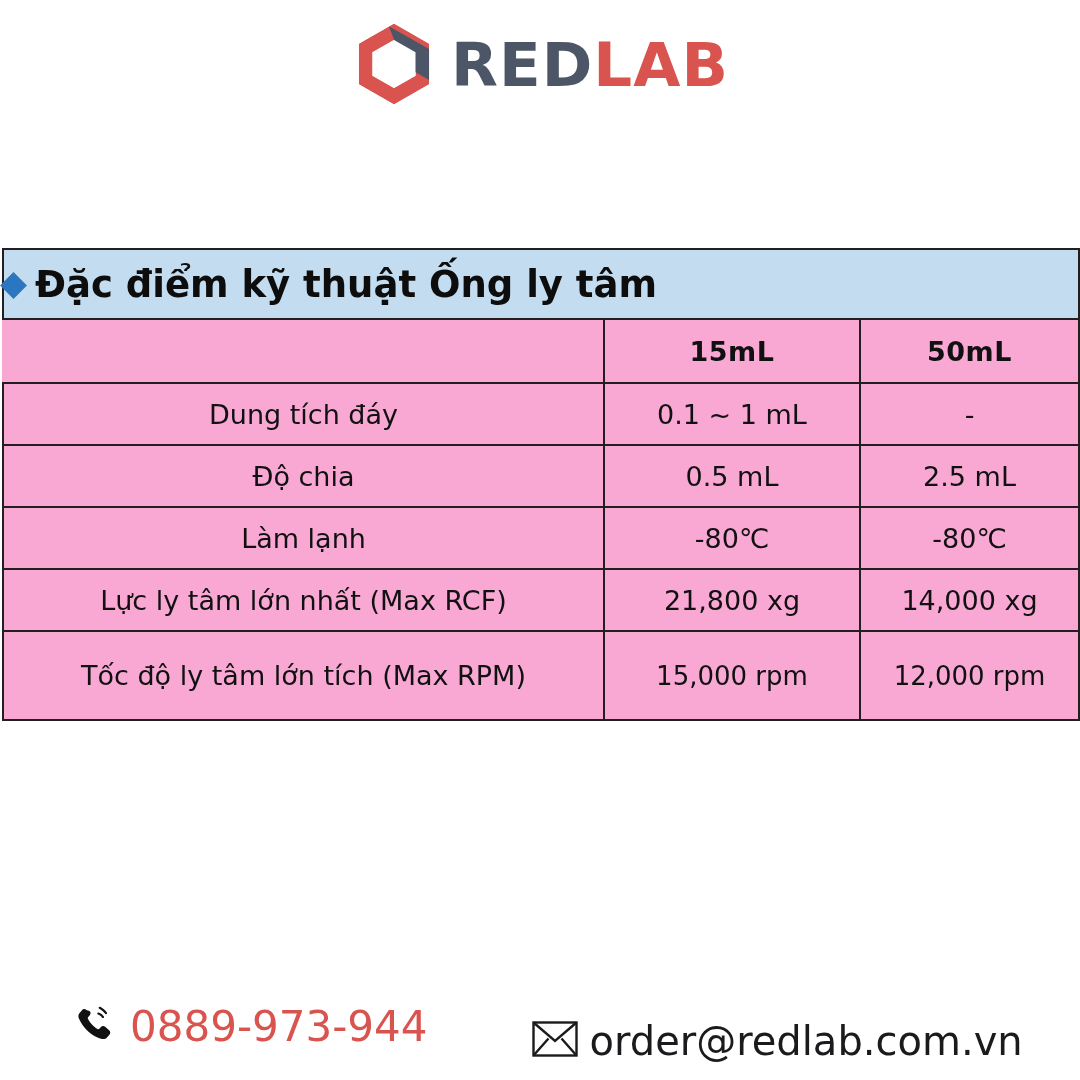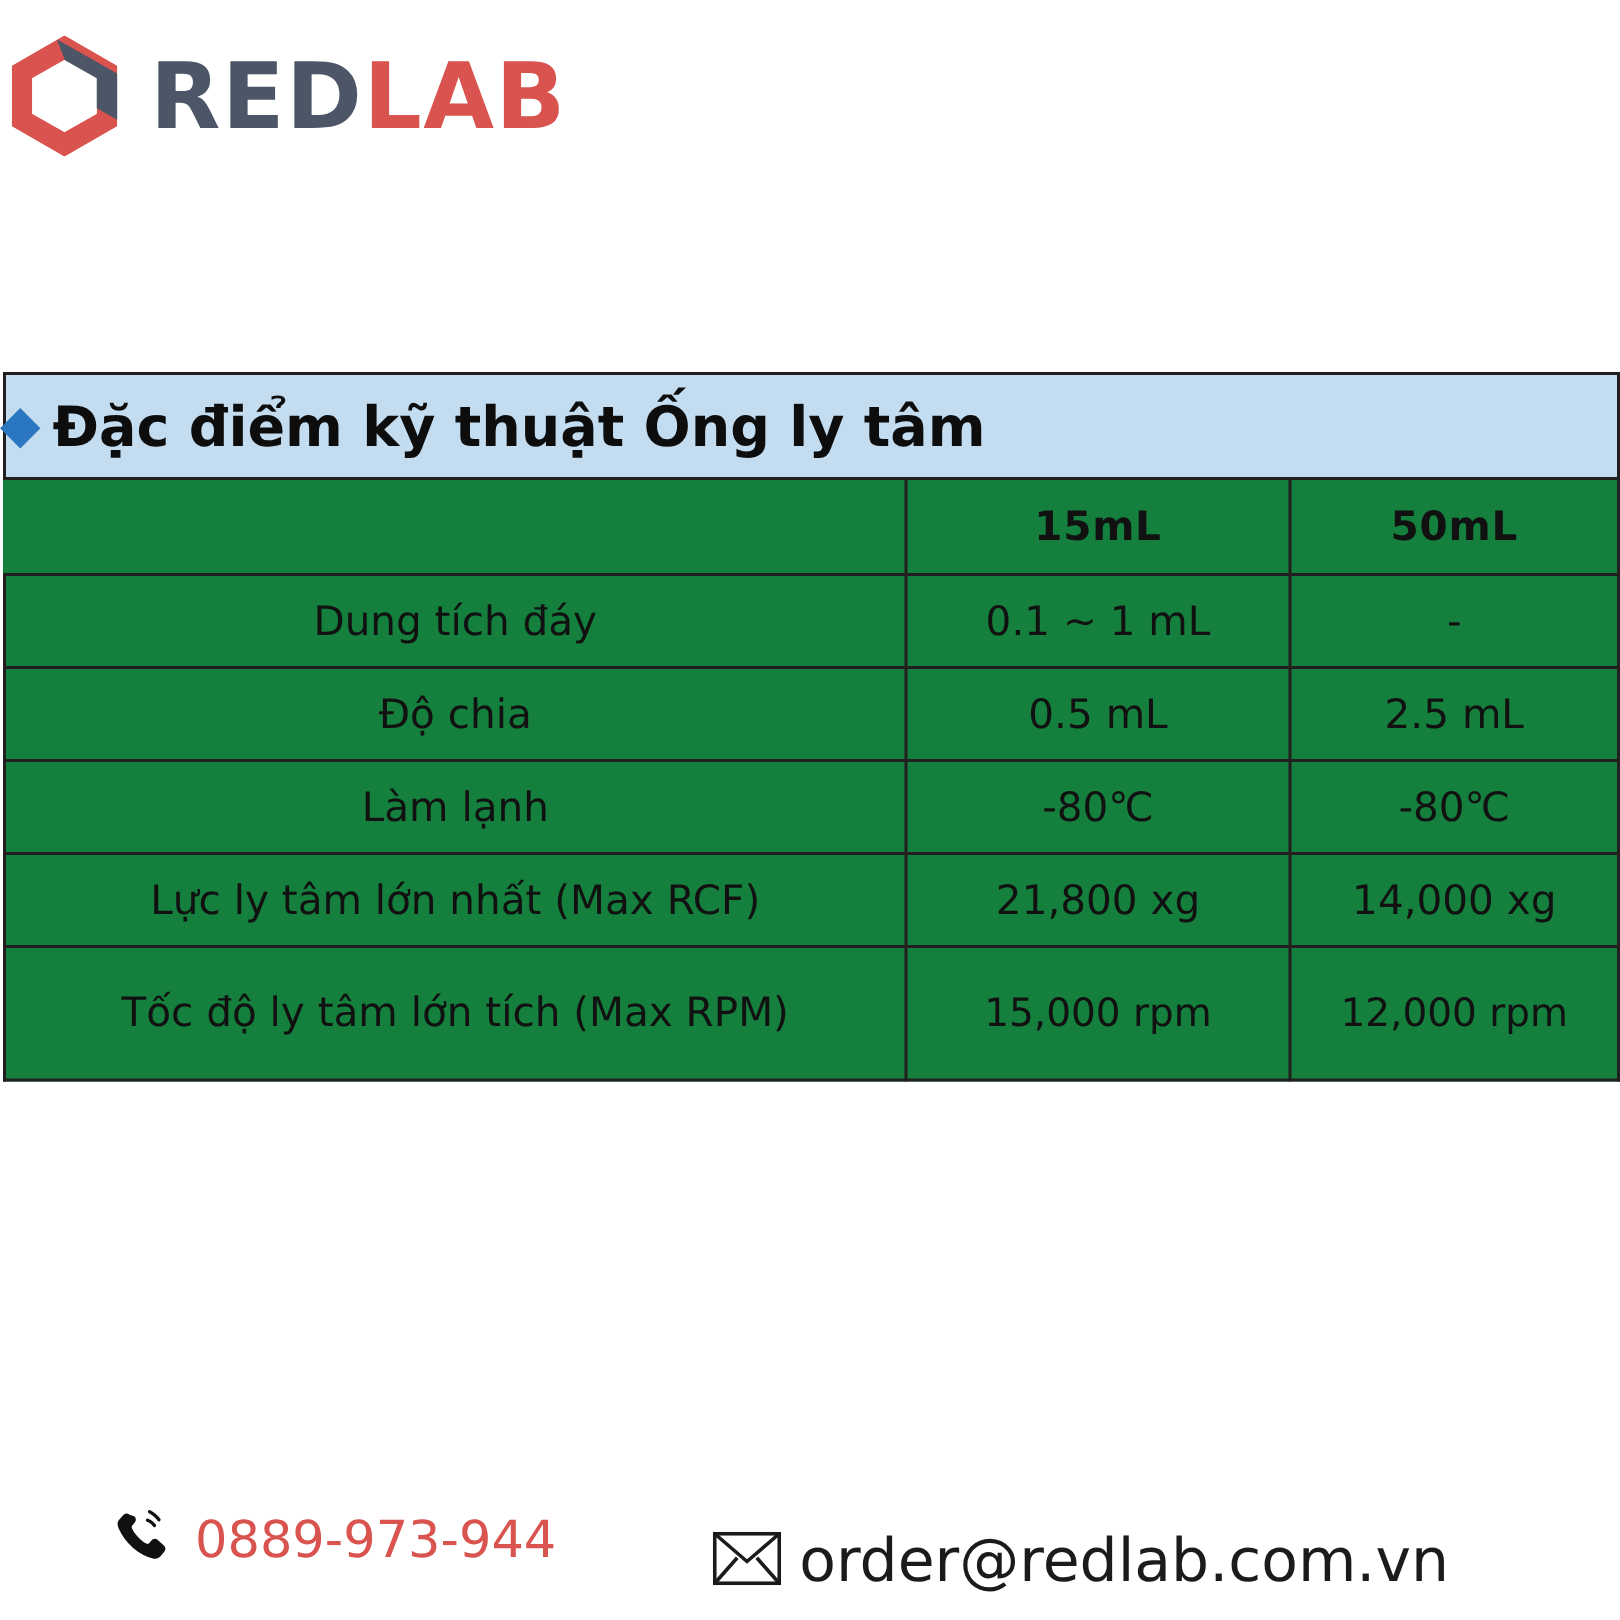--- a/index.html
+++ b/index.html
@@ -17,21 +17,21 @@
 
   
   .logo-bar {
     position: absolute;
     top: 14px;
     left: 0;
     width: 1080px;
     height: 100px;
     display: flex;
     align-items: center;
-    justify-content: flex-start;
+    justify-content: center;
     box-sizing: border-box;
   }
   .logo {
     display: flex;
     align-items: center;
     gap: 14px;
   }
   .logo-mark {
     width: 86px;
     height: 86px;
@@ -52,21 +52,21 @@
   .spec-table-wrap {
     position: absolute;
     left: 2px;
     top: 248px;
     width: 1076px;
   }
   table.spec-table {
     border-collapse: collapse;
     table-layout: fixed;
     width: 1076px;
-    background: #15803d;
+    background: #f9a8d4;
   }
   table.spec-table td {
     border: 2px solid #231f20;
     font-family: "DejaVu Sans", sans-serif;
     font-size: 27px;
     color: #111111;
     text-align: center;
     padding: 0;
   }
   .title-row td {
@@ -131,21 +131,21 @@
     padding-left: 74px;
   }
   .contact {
     display: flex;
     align-items: center;
     gap: 12px;
   }
   .contact.email { margin-left: 104px; margin-top: 28px; }
   .phone-number {
     font-family: "DejaVu Sans", sans-serif;
-    font-size: 34px;
+    font-size: 42px;
     color: #d9534f;
     line-height: 1;
     white-space: nowrap;
   }
   .email-address {
     font-family: "DejaVu Sans", sans-serif;
     font-size: 40px;
     color: #1b1b1d;
     line-height: 1;
     white-space: nowrap;

